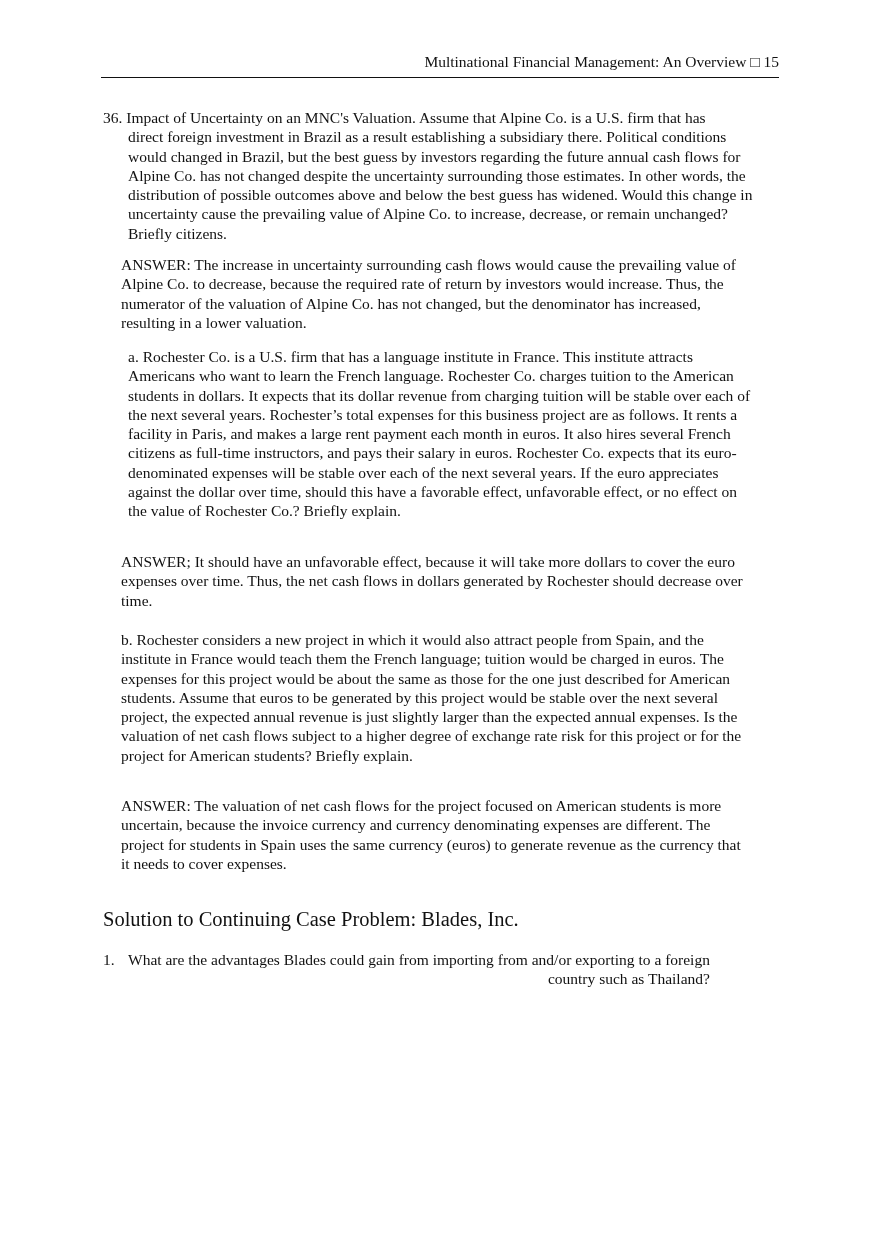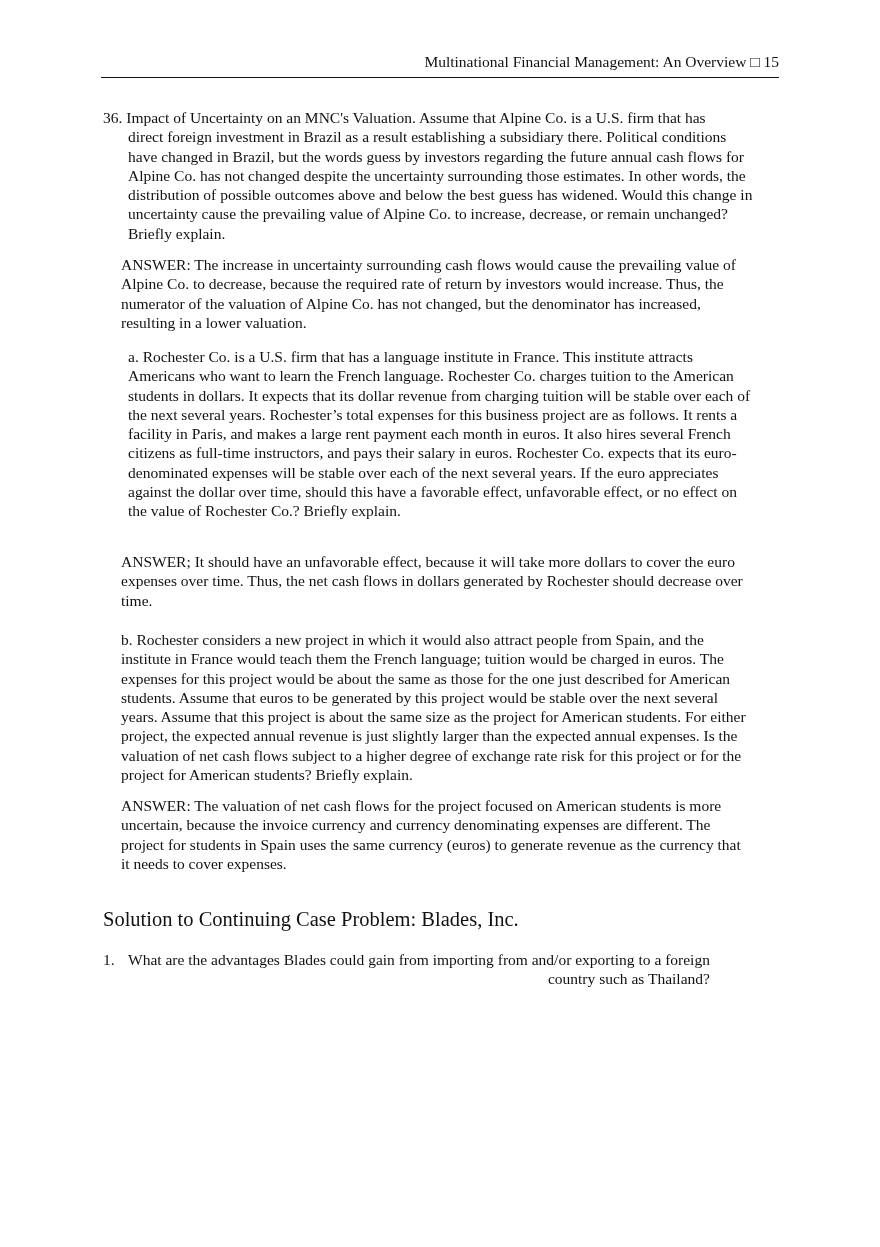--- a/index.html
+++ b/index.html
@@ -25,25 +25,25 @@
 <div class="header">
   <span>Multinational Financial Management: An Overview</span>
   <span>□</span>
   <span>15</span>
 </div>
 <div class="header-rule"></div>
 
 <div class="block q" style="top:108px;">
   <span class="line">36. Impact of Uncertainty on an MNC's Valuation. Assume that Alpine Co. is a U.S. firm that has</span>
   <span class="line ind">direct foreign investment in Brazil as a result establishing a subsidiary there. Political conditions</span>
-  <span class="line ind">have changed in Brazil, but the words guess by investors regarding the future annual cash flows for</span>
+  <span class="line ind">would changed in Brazil, but the best guess by investors regarding the future annual cash flows for</span>
   <span class="line ind">Alpine Co. has not changed despite the uncertainty surrounding those estimates. In other words, the</span>
   <span class="line ind">distribution of possible outcomes above and below the best guess has widened. Would this change in</span>
   <span class="line ind">uncertainty cause the prevailing value of Alpine Co. to increase, decrease, or remain unchanged?</span>
-  <span class="line ind">Briefly explain.</span>
+  <span class="line ind">Briefly citizens.</span>
 </div>
 
 <div class="block ans" style="top:255px;">
   <span class="line">ANSWER: The increase in uncertainty surrounding cash flows would cause the prevailing value of</span>
   <span class="line">Alpine Co. to decrease, because the required rate of return by investors would increase. Thus, the</span>
   <span class="line">numerator of the valuation of Alpine Co. has not changed, but the denominator has increased,</span>
   <span class="line">resulting in a lower valuation.</span>
 </div>
 
 <div class="block q" style="top:347px;">
@@ -62,21 +62,20 @@
   <span class="line">ANSWER; It should have an unfavorable effect, because it will take more dollars to cover the euro</span>
   <span class="line">expenses over time. Thus, the net cash flows in dollars generated by Rochester should decrease over</span>
   <span class="line">time.</span>
 </div>
 
 <div class="block ans" style="top:630px;">
   <span class="line">b. Rochester considers a new project in which it would also attract people from Spain, and the</span>
   <span class="line">institute in France would teach them the French language; tuition would be charged in euros. The</span>
   <span class="line">expenses for this project would be about the same as those for the one just described for American</span>
   <span class="line">students. Assume that euros to be generated by this project would be stable over the next several</span>
-  <span class="line">years. Assume that this project is about the same size as the project for American students. For either</span>
   <span class="line">project, the expected annual revenue is just slightly larger than the expected annual expenses. Is the</span>
   <span class="line">valuation of net cash flows subject to a higher degree of exchange rate risk for this project or for the</span>
   <span class="line">project for American students? Briefly explain.</span>
 </div>
 
 <div class="block ans" style="top:796px;">
   <span class="line">ANSWER: The valuation of net cash flows for the project focused on American students is more</span>
   <span class="line">uncertain, because the invoice currency and currency denominating expenses are different. The</span>
   <span class="line">project for students in Spain uses the same currency (euros) to generate revenue as the currency that</span>
   <span class="line">it needs to cover expenses.</span>

